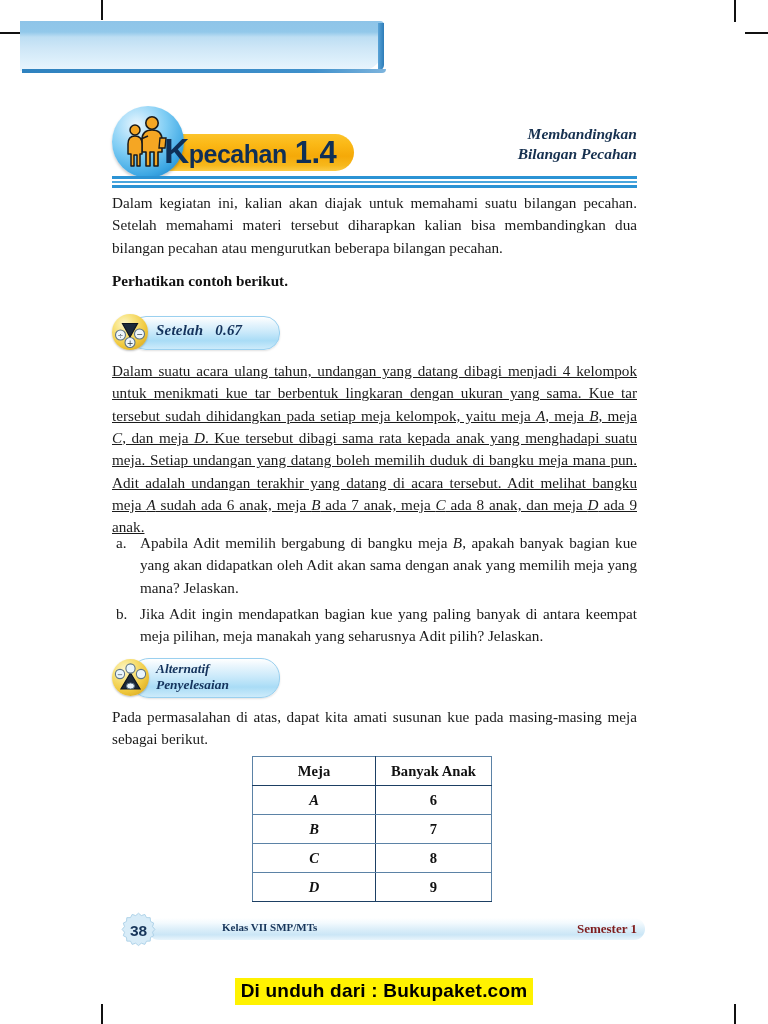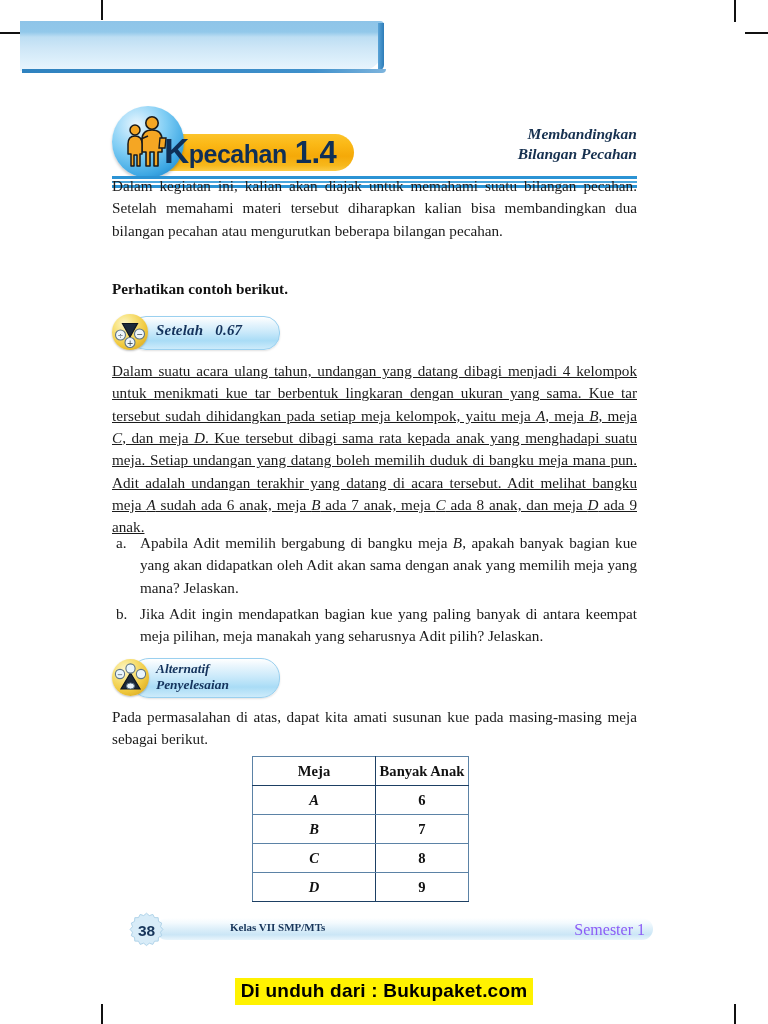--- a/index.html
+++ b/index.html
@@ -153,22 +153,22 @@
   .para.justify-all { text-align: justify; text-decoration: underline; }
   .para i { font-style: italic; }
   .bold-lead {
     position: absolute;
     width: 525px;
     font-size: 15.2px;
     font-weight: bold;
     color: #121212;
   }
 
-  #p-intro { top: 175px; }
-  #p-perhatikan { top: 280px; }
+  #p-intro { top: 192px; }
+  #p-perhatikan { top: 272px; }
   #p-problem { top: 360px; }
   #p-pada { top: 706px; }
 
   
   .badge {
     position: absolute;
     height: 36px;
   }
   .badge-pill {
     position: absolute;
@@ -245,21 +245,21 @@
 
   
   .tbl-wrap {
     position: absolute;
     left: 140px;
     top: 756px;
     width: 240px;
   }
   table.meja {
     border-collapse: collapse;
-    width: 217px;
+    width: 240px;
     border: 1.6px solid #1d3f63;
   }
   table.meja th, table.meja td {
     border: 1.1px solid #5b82a6;
     text-align: center;
     font-family: "Liberation Serif", serif;
     font-size: 14.6px;
     height: 26px;
     color: #111;
   }
@@ -271,21 +271,21 @@
   table.meja td.num { font-weight: bold; }
   table.meja th:first-child, table.meja td:first-child {
     border-right: 1.6px solid #1d3f63;
     width: 120px;
   }
   table.meja tr:last-child td { border-bottom: 1.6px solid #1d3f63; }
 
   
   .footer {
     position: absolute;
-    left: 16px;
+    left: 8px;
     top: 918px;
     width: 525px;
     height: 28px;
     text-align: right;
   }
   .footer-band {
     position: absolute;
     left: 28px;
     top: 0;
     width: 497px;
@@ -322,23 +322,23 @@
     font-size: 11px;
     color: #17355a;
     z-index: 3;
     margin-left: 39px;
   }
   .footer-right {
     position: absolute;
     right: 8px;
     top: 3px;
     font-family: "Liberation Serif", serif;
-    font-weight: normal;
-    font-size: 16px;
-    color: #8b5cf6;
+    font-weight: bold;
+    font-size: 13px;
+    color: #7f1d1d;
     z-index: 3;
   }
 
   
   .watermark {
     position: absolute;
     left: 0;
     top: 978px;
     width: 768px;
     text-align: center;

